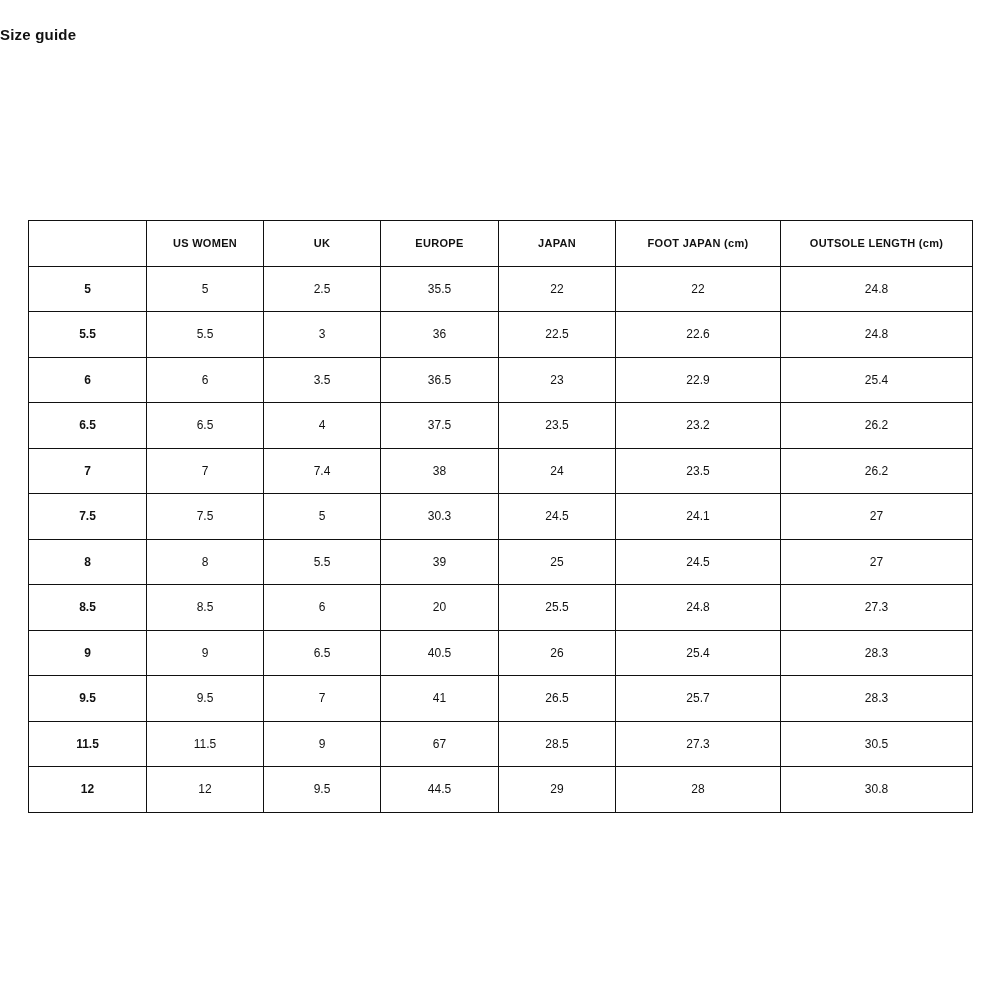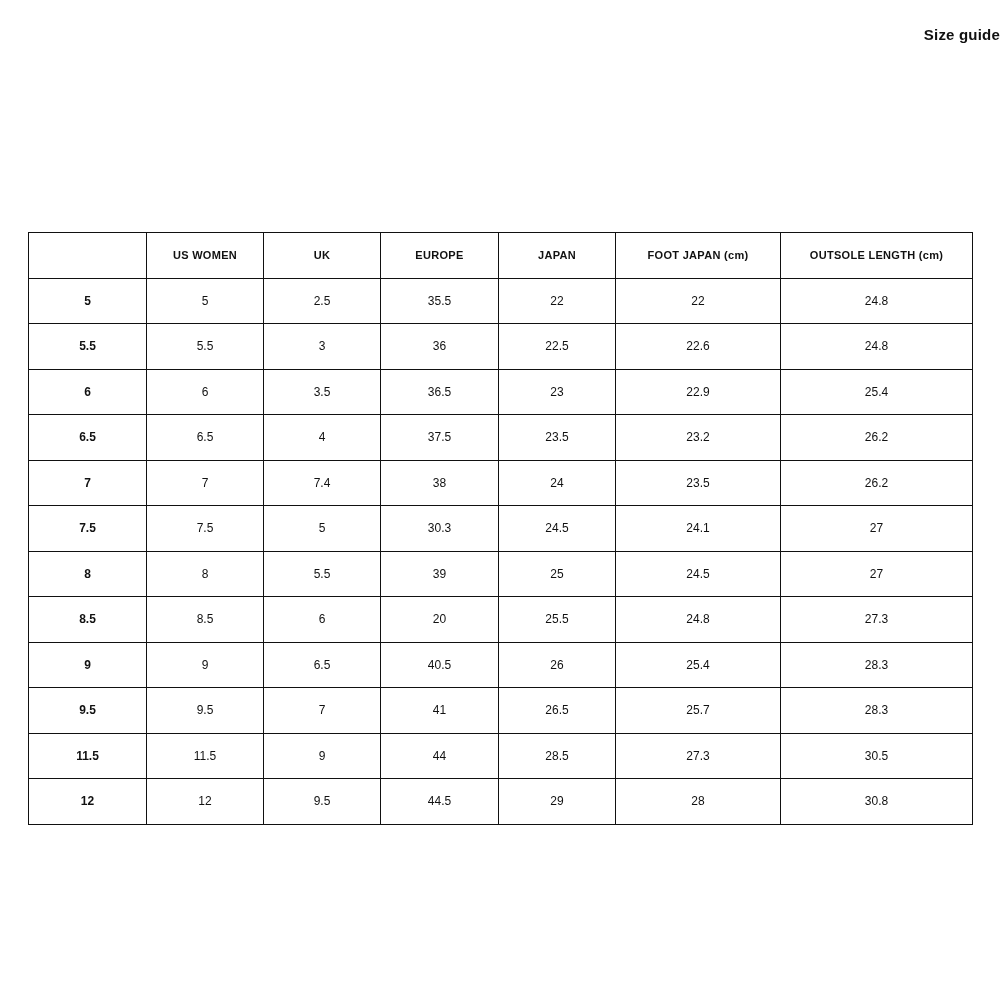--- a/index.html
+++ b/index.html
@@ -13,29 +13,29 @@
     font-family: "Liberation Sans", sans-serif;
     color: #111111;
     position: relative;
     overflow: hidden;
   }
   .page-title {
     position: absolute;
     top: 26px;
     left: 0;
     width: 1000px;
-    text-align: right;
+    text-align: left;
     font-size: 15px;
     font-weight: bold;
     letter-spacing: 0.2px;
     color: #111111;
   }
   .table-wrap {
     position: absolute;
-    top: 232px;
+    top: 220px;
     left: 28px;
     width: 944px;
   }
   table.size-table {
     border-collapse: collapse;
     width: 944px;
     table-layout: fixed;
   }
   table.size-table th,
   table.size-table td {
@@ -180,21 +180,21 @@
         <td>7</td>
         <td>41</td>
         <td>26.5</td>
         <td>25.7</td>
         <td>28.3</td>
       </tr>
       <tr>
         <td class="rowhead">11.5</td>
         <td>11.5</td>
         <td>9</td>
-        <td>44</td>
+        <td>67</td>
         <td>28.5</td>
         <td>27.3</td>
         <td>30.5</td>
       </tr>
       <tr>
         <td class="rowhead">12</td>
         <td>12</td>
         <td>9.5</td>
         <td>44.5</td>
         <td>29</td>

